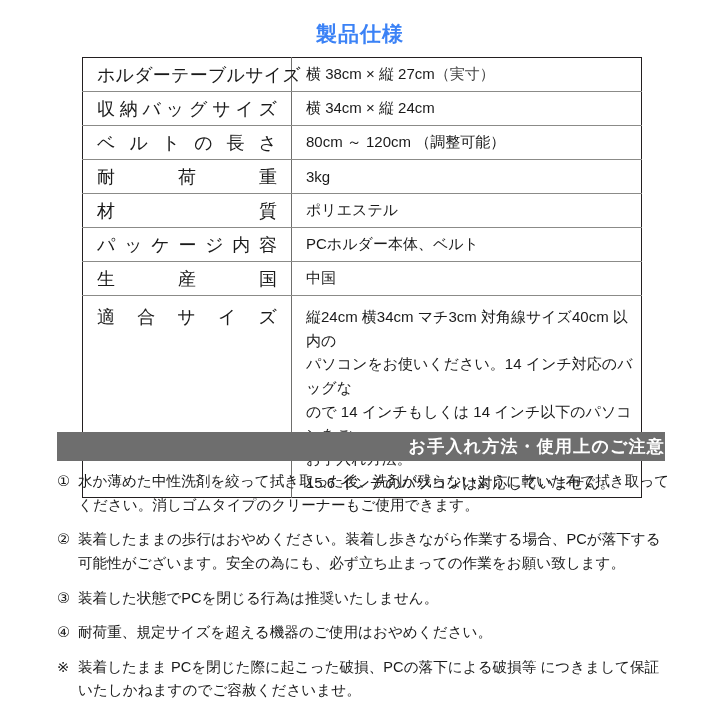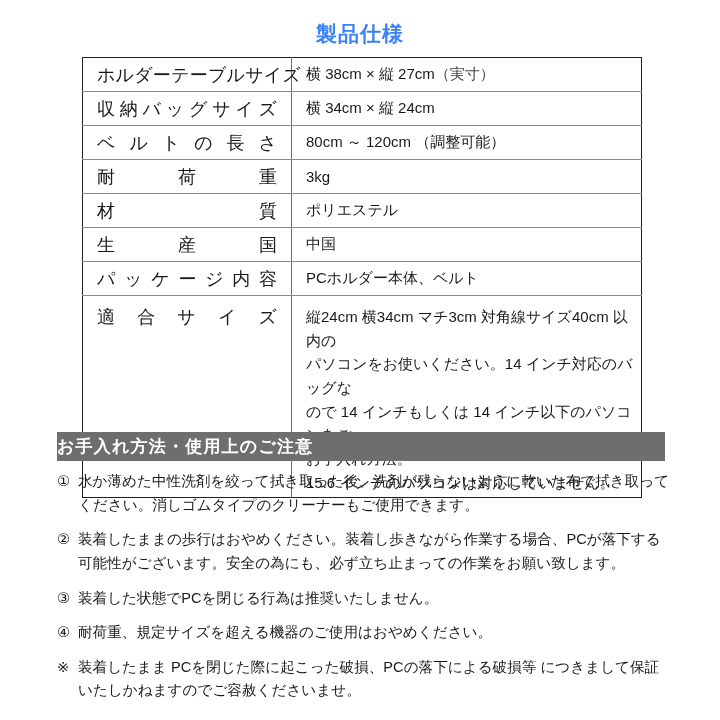--- a/index.html
+++ b/index.html
@@ -90,21 +90,21 @@
     top: 432px;
     width: 608px;
     height: 29px;
     background: #6e6e6e;
     color: #ffffff;
     font-size: 17px;
     font-weight: bold;
     letter-spacing: 1.2px;
     display: flex;
     align-items: center;
-    justify-content: flex-start;
+    justify-content: flex-end;
   }
 
   
   .notes {
     position: absolute;
     left: 57px;
     top: 470px;
     width: 614px;
   }
   .note {
@@ -156,29 +156,29 @@
         <td class="value-cell"><span>3kg</span></td>
       </tr>
       <tr>
         <td class="label-cell">
           <span class="justify-label">材質</span>
         </td>
         <td class="value-cell"><span>ポリエステル</span></td>
       </tr>
       <tr>
         <td class="label-cell">
+          <span class="justify-label">パッケージ内容</span>
+        </td>
+        <td class="value-cell"><span>PCホルダー本体、ベルト</span></td>
+      </tr>
+      <tr>
+        <td class="label-cell">
           <span class="justify-label">生産国</span>
         </td>
         <td class="value-cell"><span>中国</span></td>
-      </tr>
-      <tr>
-        <td class="label-cell">
-          <span class="justify-label">パッケージ内容</span>
-        </td>
-        <td class="value-cell"><span>PCホルダー本体、ベルト</span></td>
       </tr>
       <tr class="row-tall">
         <td class="label-cell">
           <span class="justify-label">適合サイズ</span>
         </td>
         <td class="value-cell">
           <div>縦24cm 横34cm マチ3cm 対角線サイズ40cm 以内の</div>
           <div>パソコンをお使いください。14 インチ対応のバッグな</div>
           <div>ので 14 インチもしくは 14 インチ以下のパソコンをご</div>
           <div>お手入れ方法。</div>

